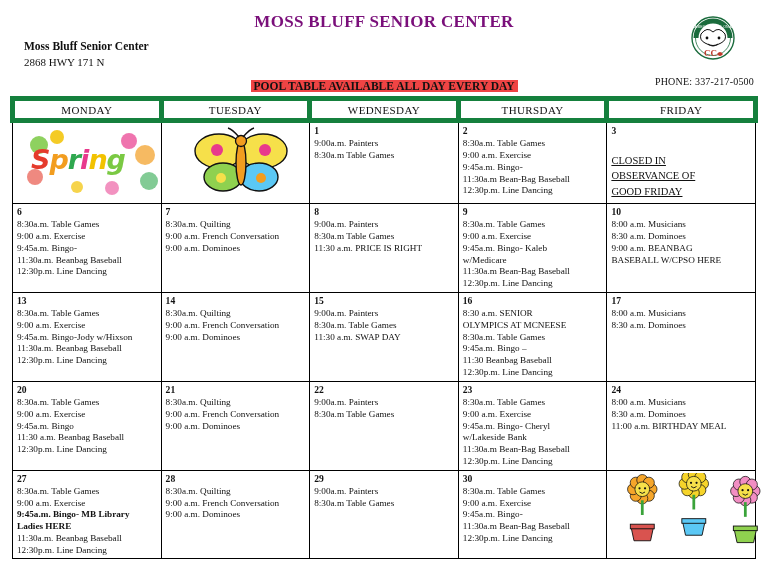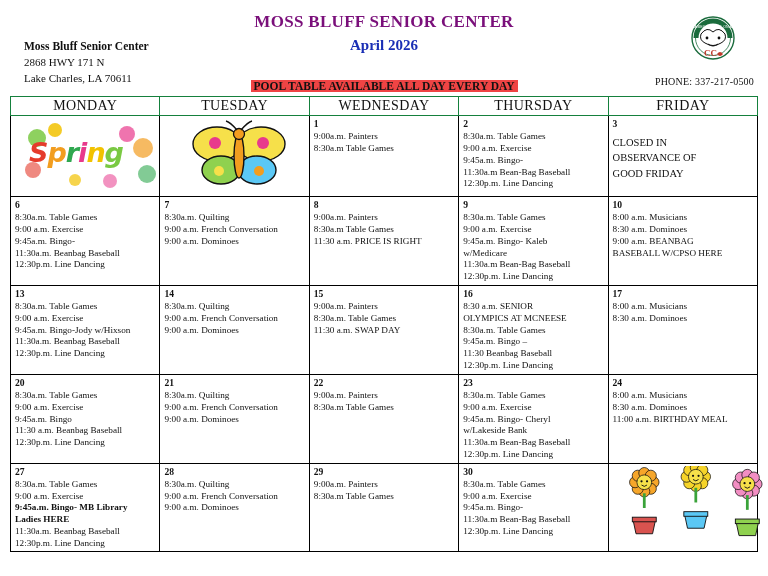--- a/index.html
+++ b/index.html
@@ -85,22 +85,22 @@
     height: 50px;
   }
 
   
   table.cal {
     border-collapse: collapse;
     width: 748px;
     table-layout: fixed;
   }
   table.cal th {
-    border: 1px solid #15803d;
-    font-size: 14px;
+    border: 5px solid #15803d;
+    font-size: 11px;
     font-weight: normal;
     font-family: "Liberation Serif", serif;
     letter-spacing: .4px;
     height: 15px;
     padding: 1px 16px;
     text-align: center;
   }
   table.cal td {
     border: 1px solid #000;
     vertical-align: top;
@@ -112,21 +112,22 @@
   .daynum {
     font-weight: bold;
     font-size: 9.6px;
     display: block;
     margin-bottom: 1px;
   }
   .ev { display: block; white-space: nowrap; }
   .closed {
     font-size: 10.5px;
     line-height: 1.45;
-    margin-top: 5px;
+    margin-top: 16px;
+    text-decoration: underline;
   }
   .ev.bold { font-weight: bold; }
 
   
   .art-cell { padding: 0; position: relative; }
 
   
   .spring-art {
     position: relative;
     width: 100%;
@@ -150,26 +151,24 @@
   .s5 { color: #f2c200; }
   .s6 { color: #7ac943; }
 </style>
 </head>
 <body>
 
 <div class="page">
 
   <div class="header">
     <div class="title">MOSS BLUFF SENIOR CENTER</div>
-    <div class="subtitle">April 2026</div>
 
     <div class="org-block">
       <div class="org-name">Moss Bluff Senior Center</div>
       <div class="org-addr">2868 HWY 171 N</div>
-      <div class="org-addr">Lake Charles, LA 70611</div>
     </div>
 
     <div class="banner">
       <span>POOL TABLE AVAILABLE ALL DAY EVERY DAY</span>
     </div>
 
     <div class="phone">PHONE: 337-217-0500</div>
 
     <div class="logo">
       <svg width="58" height="50" viewBox="0 0 58 50" aria-hidden="true">

